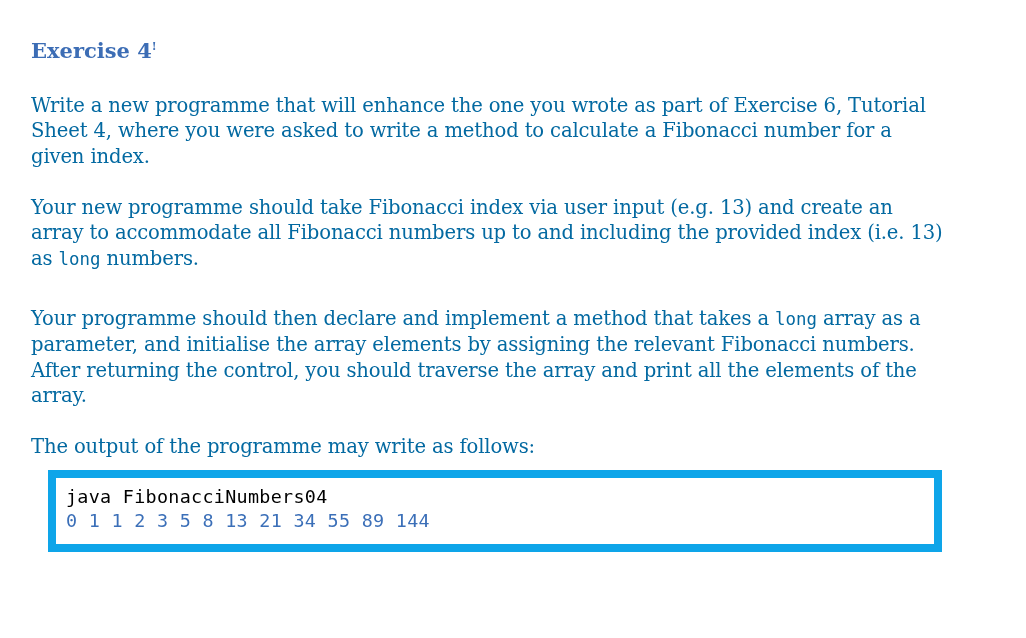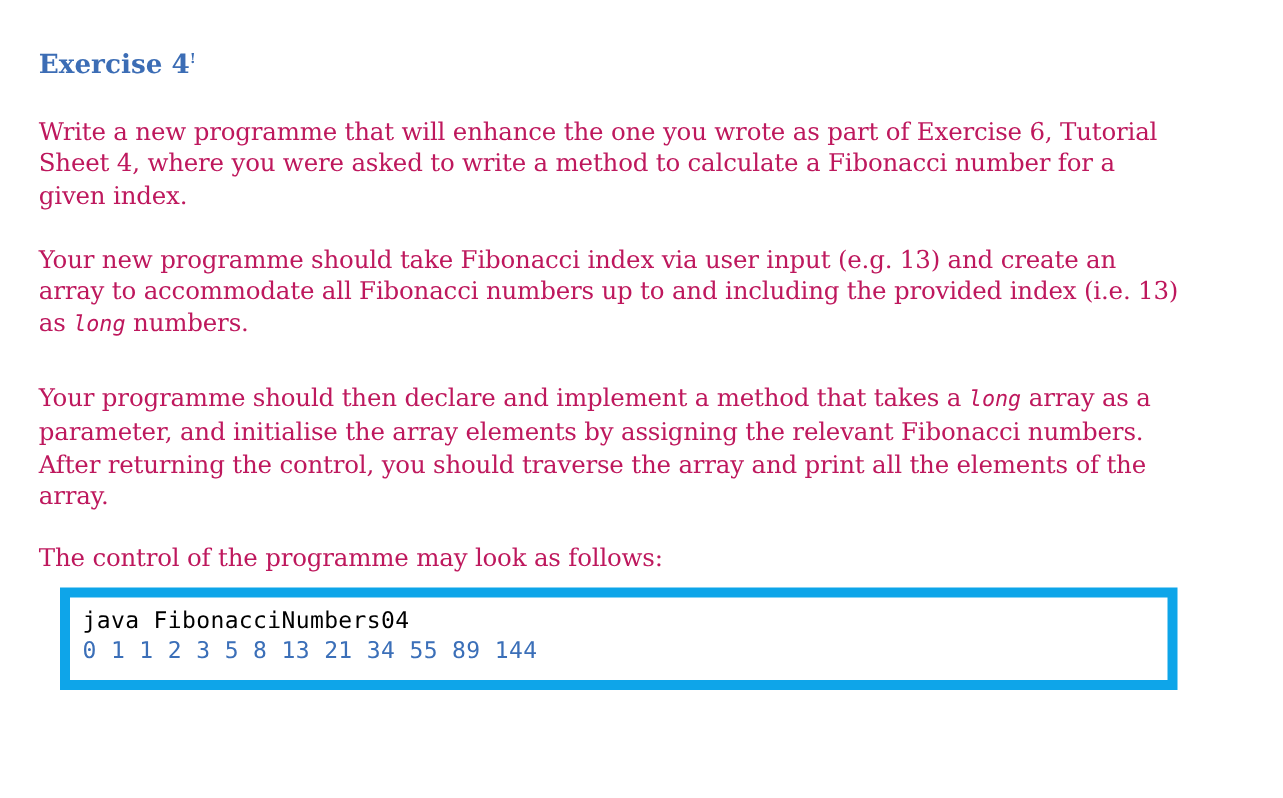--- a/index.html
+++ b/index.html
@@ -41,36 +41,35 @@
     letter-spacing: 0;
   }
 
   .body-block {
     position: absolute;
     left: 31px;
     width: 912px;
     font-family: "DejaVu Serif", "Liberation Serif", serif;
     font-size: 19.6px;
     line-height: 25.6px;
-    color: #be185d;
+    color: #0369a1;
     letter-spacing: -0.15px;
   }
 
   #para1 { top: 73px; }
   #para2 { top: 175px; }
   #para3 { top: 286px; }
   #para4 { top: 414px; }
 
   .body-block .it {
   }
   .body-block .mono {
     font-family: "DejaVu Sans Mono", "Liberation Mono", monospace;
     font-size: 17.4px;
     letter-spacing: 0;
-    font-style: italic;
   }
 
   .code-box {
     position: absolute;
     left: 48px;
     top: 470px;
     width: 894px;
     height: 82px;
     box-sizing: border-box;
     border: 8px solid #0ea5e9;
@@ -94,20 +93,20 @@
 <div class="page">
 
   <h1 class="heading"><span>Exercise 4</span><span class="sup">!</span></h1>
 
   <p class="body-block" id="para1"><span>Write a new programme that will enhance the one you wrote as part of Exercise 6, Tutorial Sheet 4, where you were asked to write a method to calculate a Fibonacci number for a given index.</span></p>
 
   <p class="body-block" id="para2"><span>Your new programme should take Fibonacci index via user input (e.g. 13) and create an array to accommodate </span><span class="it">all</span><span> Fibonacci numbers up to and including the provided index (i.e. 13) as </span><span class="mono">long</span><span> numbers.</span></p>
 
   <p class="body-block" id="para3"><span>Your programme should then declare and implement a method that takes a </span><span class="mono">long</span><span> array as a parameter, and initialise the array elements by assigning the relevant Fibonacci numbers. After returning the control, you should traverse the array and print all the elements of the array.</span></p>
 
-  <p class="body-block" id="para4"><span>The control of the programme may look as follows:</span></p>
+  <p class="body-block" id="para4"><span>The output of the programme may write as follows:</span></p>
 
   <div class="code-box">
     <div class="code-line cmd">java FibonacciNumbers04</div>
     <div class="code-line out">0 1 1 2 3 5 8 13 21 34 55 89 144</div>
   </div>
 
 </div>
 
 </body></html>

